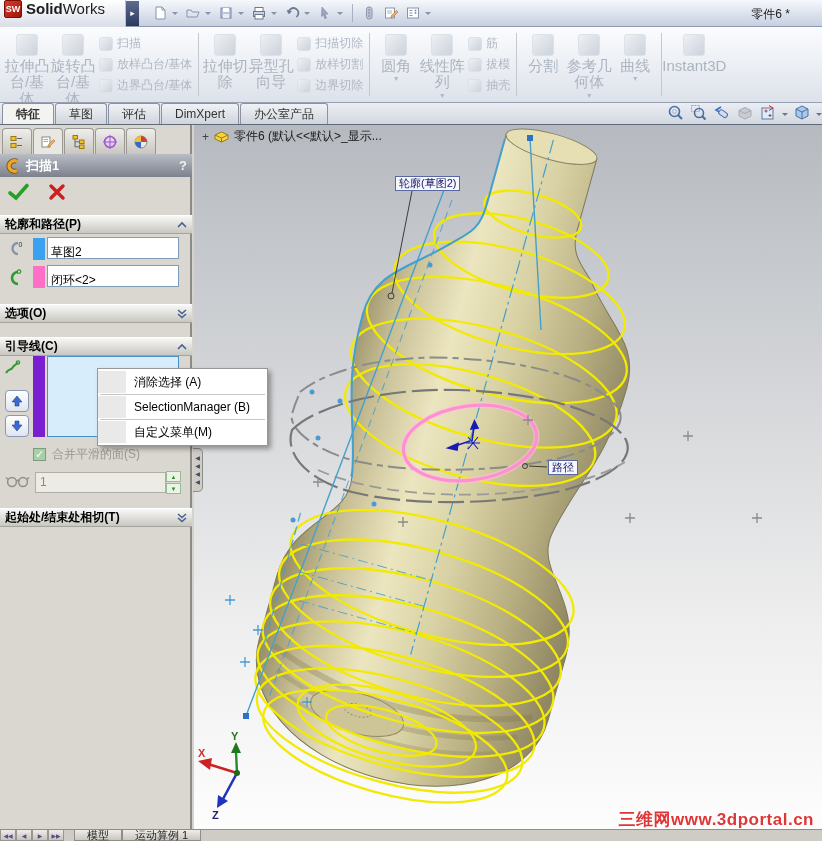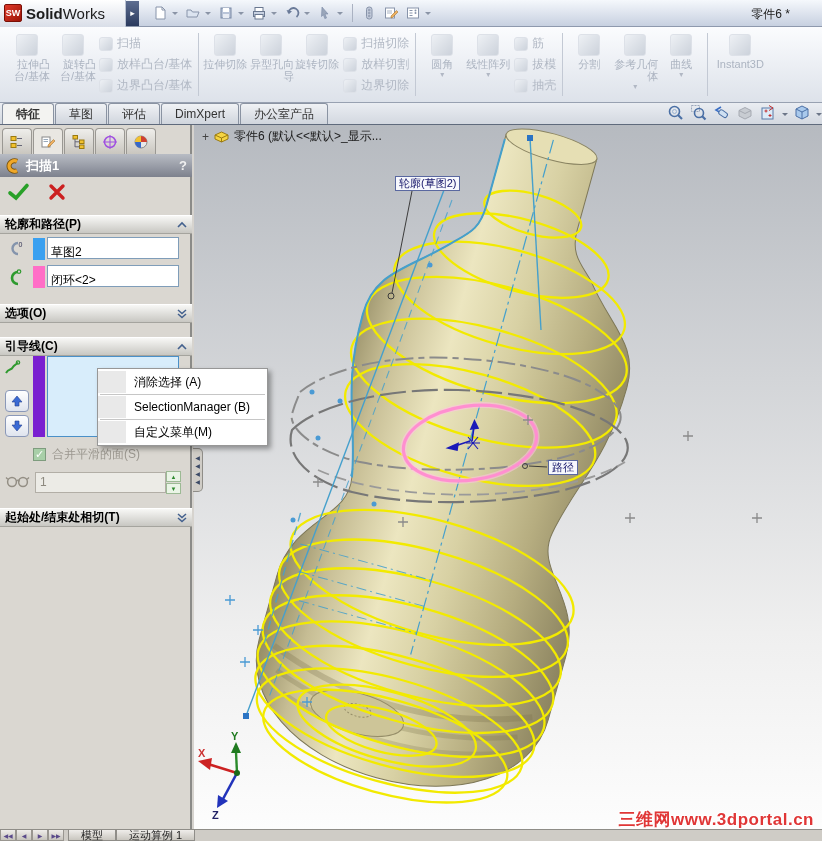--- a/index.html
+++ b/index.html
@@ -2,36 +2,36 @@
 <html><head>
 <meta charset="utf-8">
 <style>
 *{margin:0;padding:0;box-sizing:border-box}
 html,body{background:#777}
 body{font-family:"Liberation Sans","DejaVu Sans",sans-serif}
 .app{position:relative;width:822px;height:841px;overflow:hidden;background:#d6d3ce;font-size:12px}
 
 
 .titlebar{position:absolute;left:0;top:0;width:822px;height:27px;background:linear-gradient(#f5f8fc,#c7d0e0);border-bottom:1px solid #8e99ad;display:flex;align-items:center}
-.logo{width:126px;height:27px;background:linear-gradient(#ffffff,#d9dee8);display:flex;align-items:center;gap:4px;padding-left:4px;border-right:1px solid #b9c2d2}
+.logo{width:126px;height:27px;background:linear-gradient(#ffffff,#d9dee8);display:flex;gap:4px;padding-left:4px;border-right:1px solid #b9c2d2}
 .swcube{width:18px;height:18px;background:linear-gradient(135deg,#e03a2a,#9c1408);color:#fff;font-weight:bold;font-size:9px;display:flex;align-items:center;justify-content:center;border-radius:2px;border:1px solid #7a0f06}
 .logoname{font-size:15px;color:#1c1c1c}
 .flyout-btn{width:13px;height:25px;background:linear-gradient(#5d6d90,#2b3a5e);color:#fff;font-size:9px;display:flex;align-items:center;justify-content:center;margin-right:10px;cursor:default}
 .tb-icons{display:flex;align-items:center}
 .tbi{width:22px;height:22px;display:flex;align-items:center;justify-content:center}
 .dd{width:0;height:0;border-left:3px solid transparent;border-right:3px solid transparent;border-top:3px solid #8a94a6;margin:0 4px 0 1px}
 .tbsep{width:1px;height:18px;background:#aab2c2;margin:0 5px}
 .doctitle{position:absolute;right:32px;top:6px;font-size:12px;color:#222}
 
 
 .cmdbar{position:absolute;left:0;top:27px;width:822px;height:76px;background:linear-gradient(#fbfcfe,#dde2ea);border-bottom:1px solid #98a1b1;display:flex;align-items:stretch;padding:1px 2px;overflow:hidden}
 .grp{display:flex;align-items:center;padding:0 2px}
 .gsep{width:1px;background:#c3c9d4;margin:5px 1px}
 .bigbtn{width:46px;height:72px;display:flex;flex-direction:column;align-items:center;padding-top:5px;gap:2px}
-.bigbtn .lbl{font-size:11px;line-height:1.12;color:#acb4c1;text-align:right}
+.bigbtn .lbl{font-size:15px;line-height:1.12;color:#acb4c1;text-align:center}
 .gicon{background:linear-gradient(135deg,#eef1f5,#ccd2db);border:1px solid #dde1e8;border-radius:3px;flex:none}
 .gicon.lg{width:22px;height:22px}
 .gicon.sm{width:14px;height:14px}
 .smallcol{display:flex;flex-direction:column;justify-content:center;gap:4px;padding:0 3px}
 .smallbtn{display:flex;align-items:center;gap:4px}
 .smallbtn .slbl{font-size:12px;color:#b1b8c4;white-space:nowrap}
 .bcaret{font-size:8px;color:#b1b8c4;line-height:5px}
 
 
 .tabrow{position:absolute;left:0;top:103px;width:822px;height:22px;background:linear-gradient(#eaedf2,#d3d8e0);border-bottom:1px solid #5f6a7c;display:flex;align-items:flex-start;padding-left:2px}
@@ -75,21 +75,21 @@
 
 
 .ctx{position:absolute;left:97px;top:368px;width:171px;background:#fff;border:1px solid #979797;box-shadow:3px 3px 5px rgba(0,0,0,.35);z-index:60;padding:2px 0}
 .ctx-item{position:relative;height:22px;display:flex;align-items:center;padding-left:36px;font-size:12px;color:#000;background:linear-gradient(90deg,#e9e9e9 0,#e9e9e9 28px,#fff 28px)}
 .ctx-sep{height:1px;background:#c6c6c6;margin:1px 2px}
 
 
 .bottombar{position:absolute;left:0;top:829px;width:822px;height:12px;background:#cfccc6;border-top:1px solid #8f8d88;display:flex;align-items:stretch;z-index:30}
 .navbtn{width:16px;border:1px solid #999690;border-top:none;background:linear-gradient(#efedea,#c6c3bc);font-size:6px;color:#5a4a8a;display:flex;align-items:center;justify-content:center}
 .btab{padding:0 12px;font-size:11px;border:1px solid #8f8d88;border-top:none;background:linear-gradient(#efedea,#c9c6bf);display:flex;align-items:center;color:#222;white-space:nowrap}
-.btab.first{margin-left:4px}
+.btab.first{margin-left:10px}
 </style>
 </head>
 <body>
 
 <div class="app">
 
   <div class="titlebar">
     <div class="logo">
       <span class="swcube">SW</span>
       <span class="logoname"><b>Solid</b><span>Works</span></span>
@@ -197,24 +197,20 @@
     </div>
     <div class="gsep"></div>
     <div class="grp">
       <div class="bigbtn">
           <span class="gicon lg"></span>
           <span class="lbl">拉伸切除</span>
         </div>
       <div class="bigbtn">
           <span class="gicon lg"></span>
           <span class="lbl">异型孔向导</span>
-        </div>
-      <div class="bigbtn">
-          <span class="gicon lg"></span>
-          <span class="lbl">旋转切除</span>
         </div>
       <div class="smallcol">
         <div class="smallbtn">
             <span class="gicon sm"></span>
             <span class="slbl">扫描切除</span>
           </div>
         <div class="smallbtn">
             <span class="gicon sm"></span>
             <span class="slbl">放样切割</span>
           </div>

